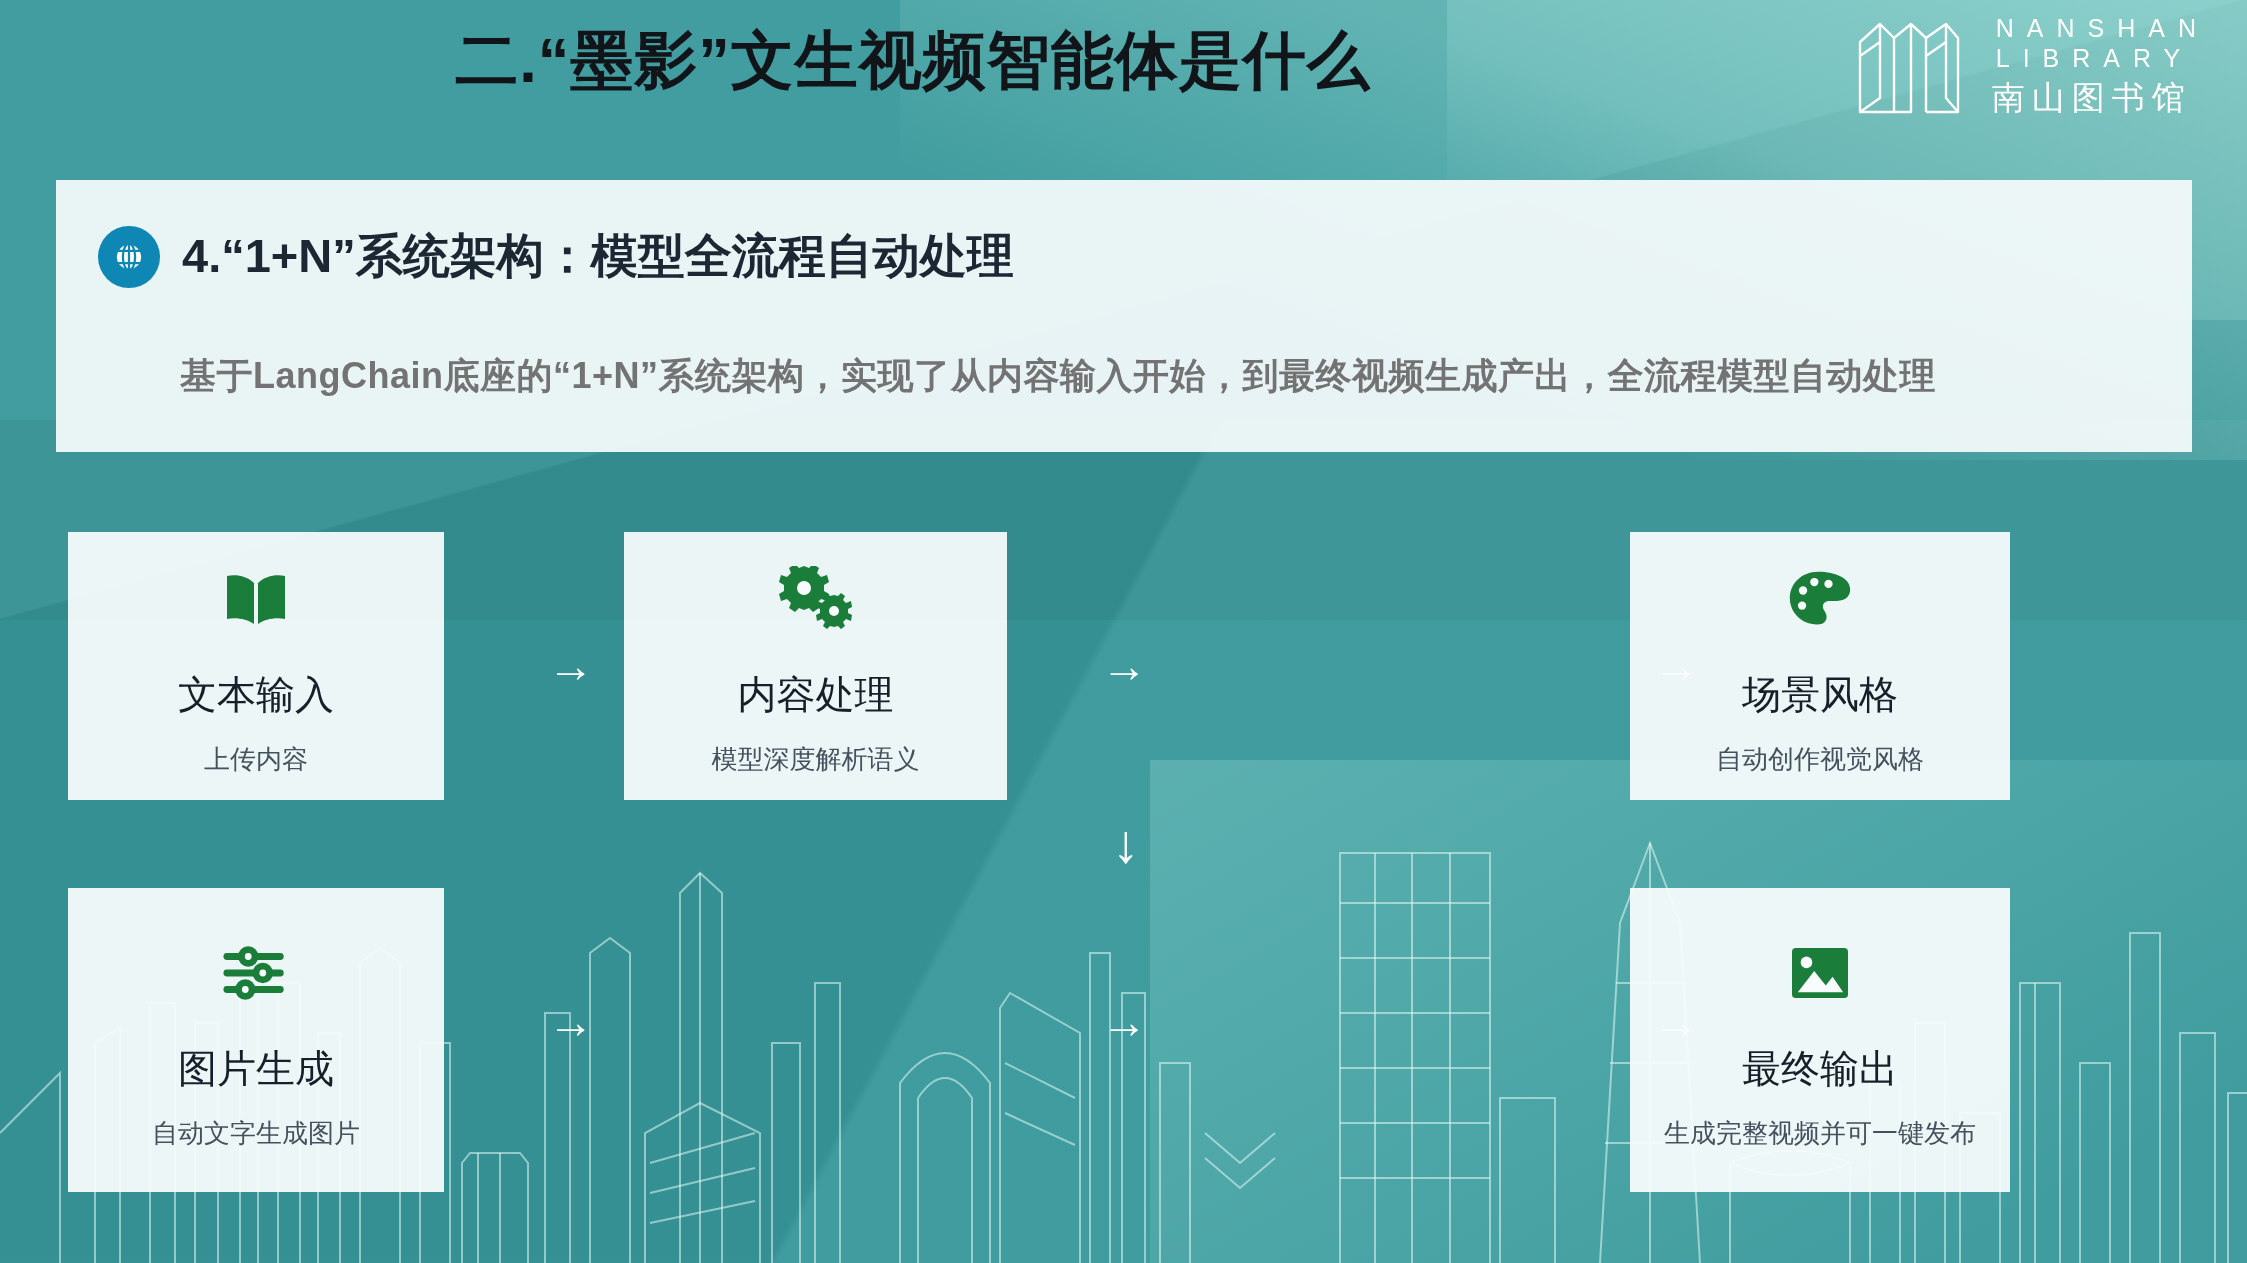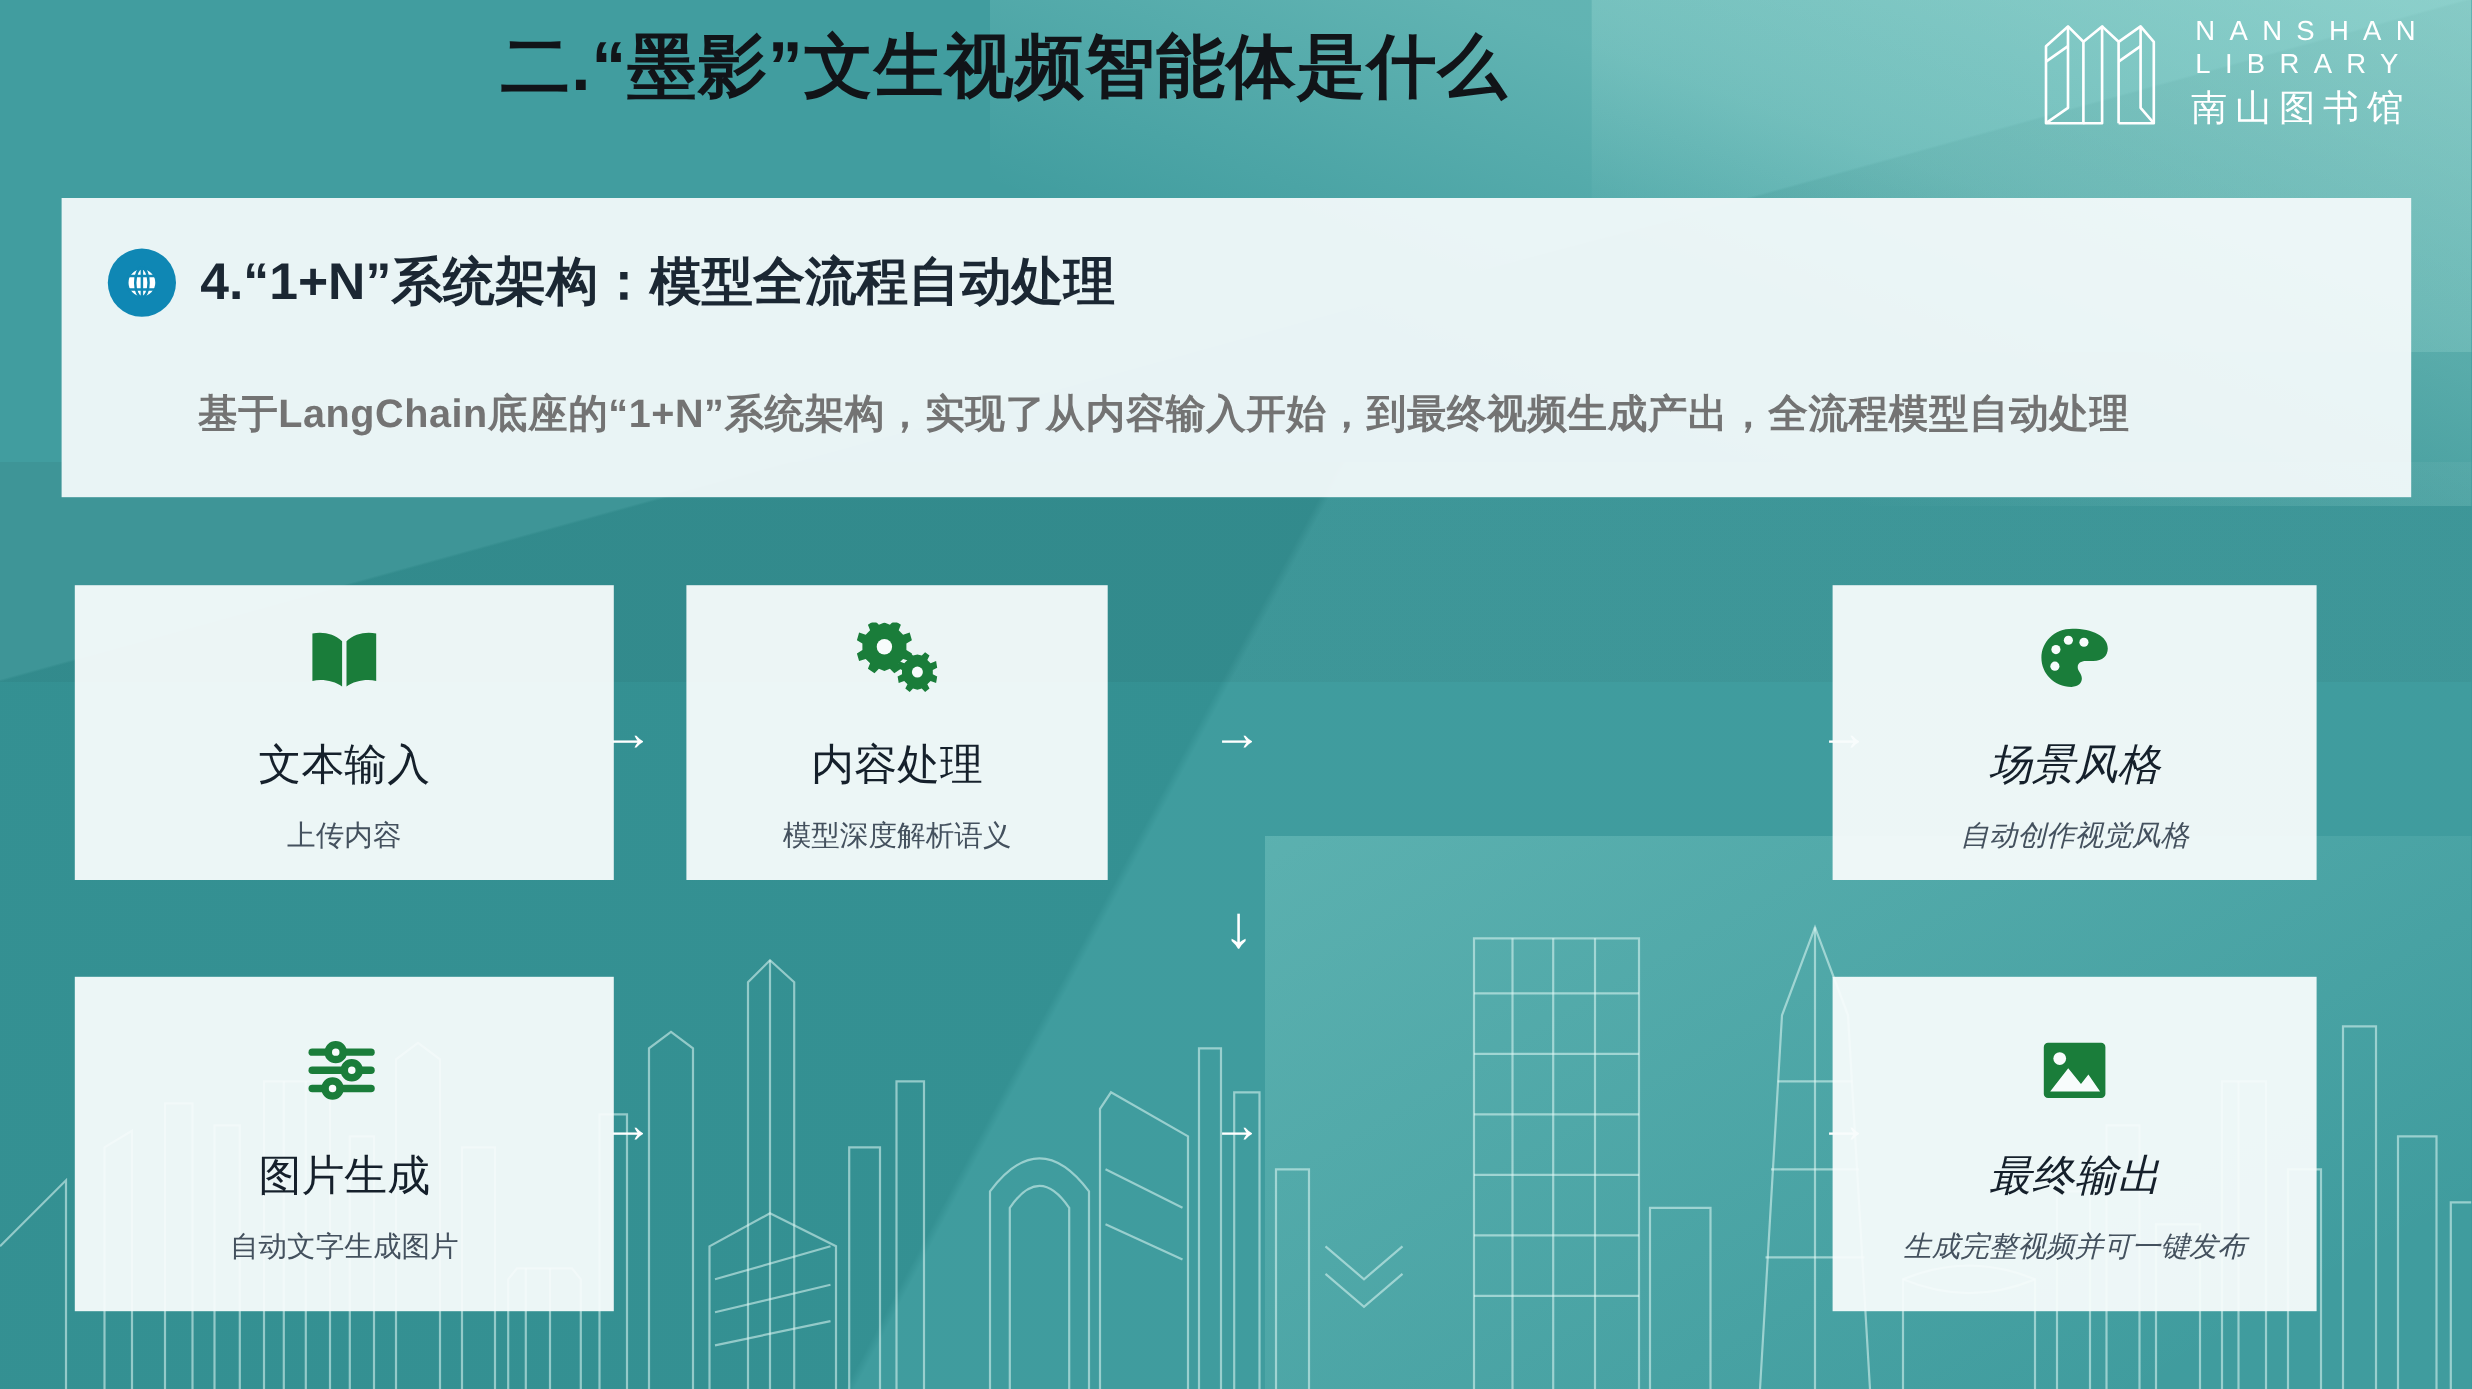--- a/index.html
+++ b/index.html
@@ -82,24 +82,24 @@
   .card.wide-sub .c-sub { font-size:25px; }
 
   .arrow {
     position:absolute; display:flex; align-items:center; justify-content:center;
     color:#ffffff;
   }
 
   
   .r1 { top:532px; height:268px; }
   .r2 { top:888px; height:304px; }
-  .col1 { left:68px;   width:490px; }
+  .col1 { left:68px;   width:376px; }
   .col2 { left:624px;  width:383px; }
   .col3 { left:1175px; width:452px; }
-  .col4 { left:1666px; width:440px;font-style:italic; }
+  .col4 { left:1630px; width:380px; }
 </style>
 </head>
 <body>
 
 <div id="bg">
   <div class="wedgeA"></div>
   <div class="wedgeD"></div>
   <div class="wedgeB"></div>
   <div class="wedgeC"></div>
   <div class="wedgeE"></div>

